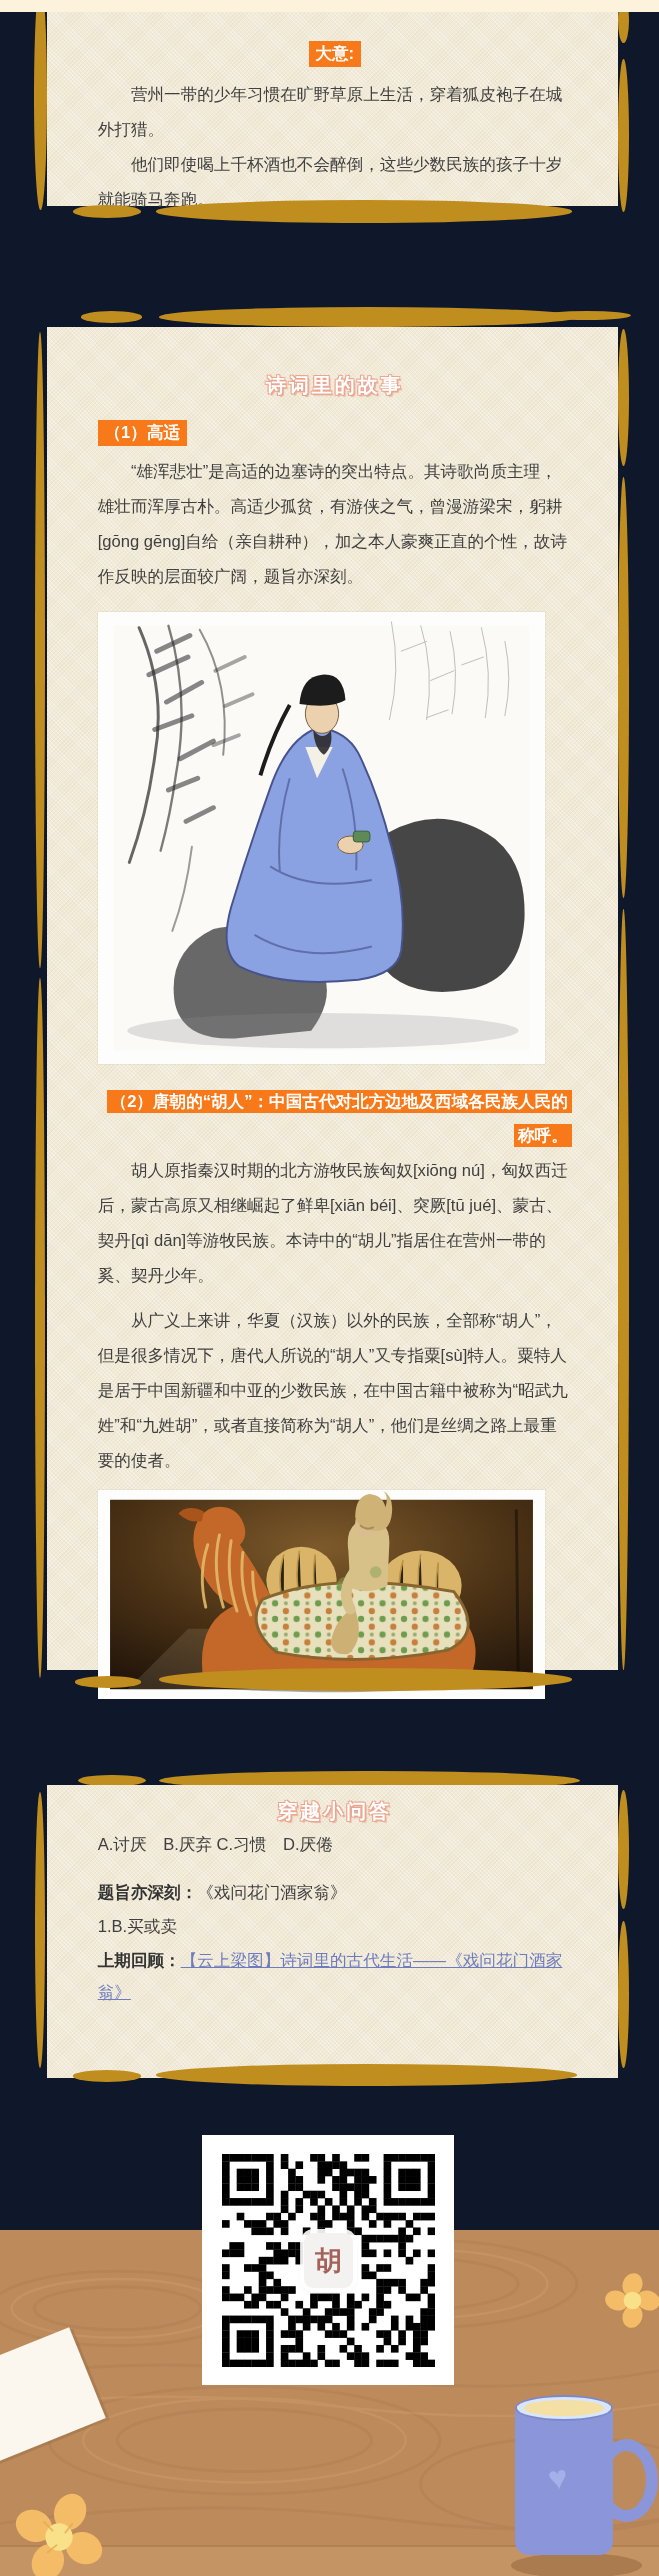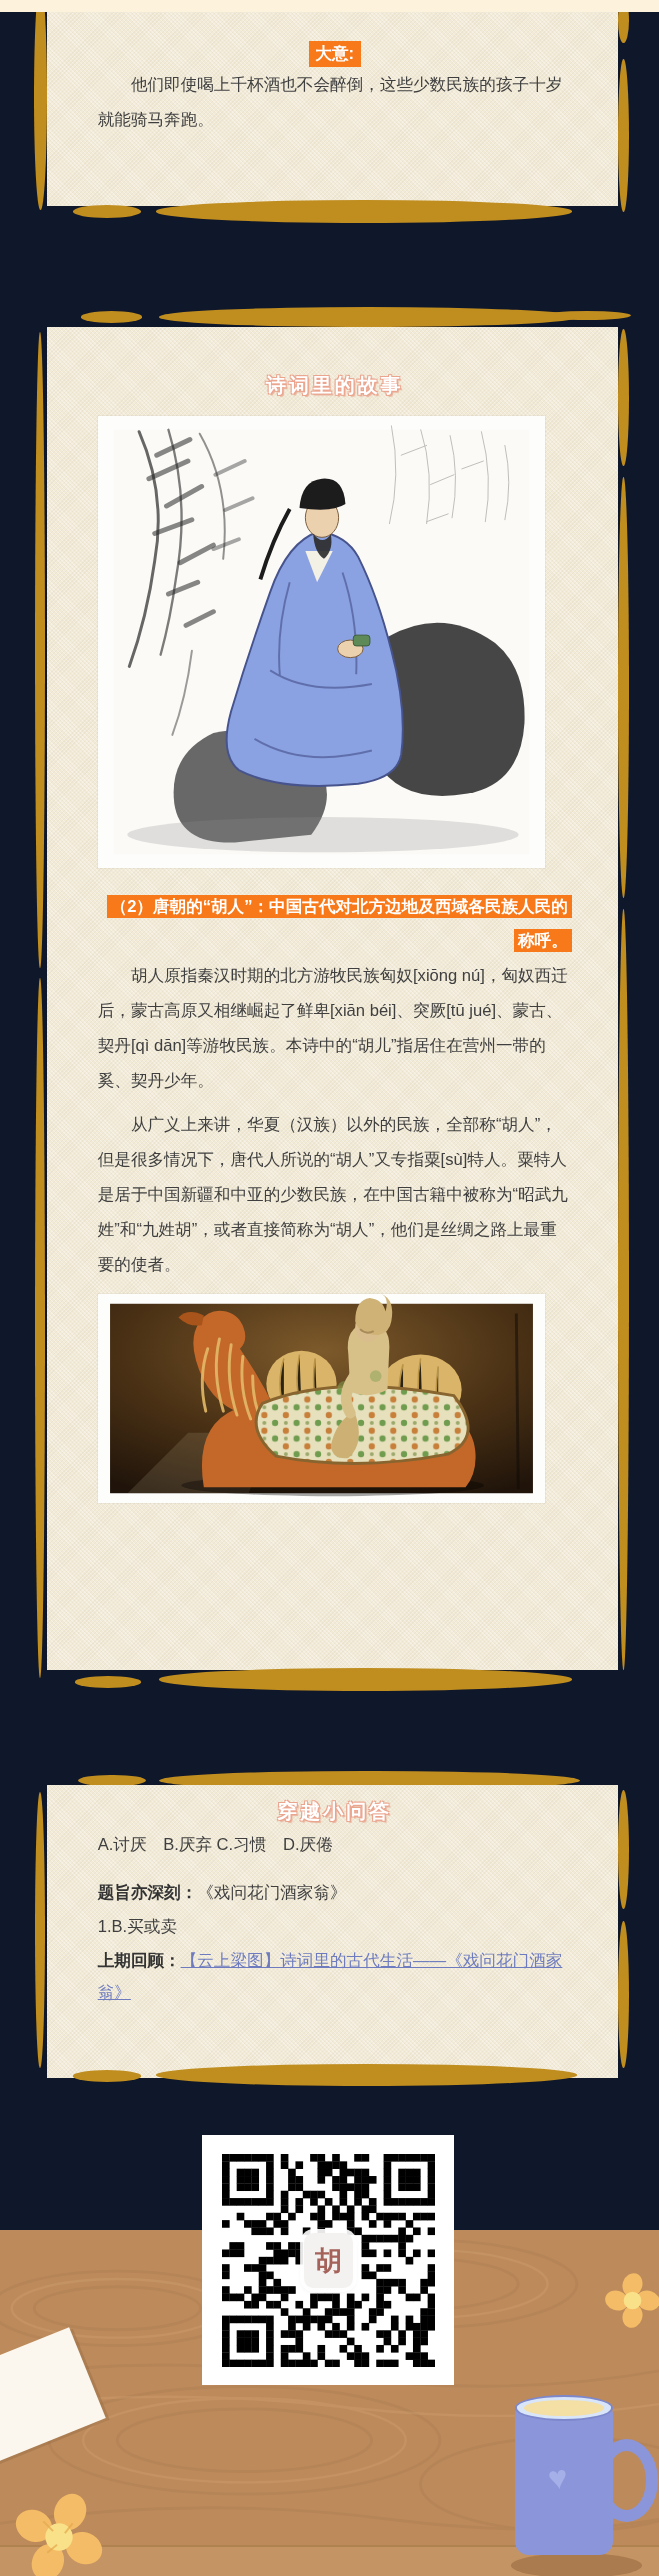--- a/index.html
+++ b/index.html
@@ -60,39 +60,44 @@
 
   <div class="card" style="top:0;height:225px;">
     <div class="vbar" style="left:0;top:-29px;height:227px;width:12.7px;"></div>
     <div class="vbar" style="left:584px;top:-13.7px;height:45px;"></div>
     <div class="vbar" style="left:584px;top:47px;height:153px;"></div>
     <div class="paper" style="top:0;height:194px;">
       <div class="content">
         <div class="center" style="padding-top:29px;">
           <span class="badge">大意:</span>
         </div>
+        <p class="para" style="margin-top:9.8px;">营州一带的少年习惯在旷野草原上生活，穿着狐皮袍子在城外打猎。</p>
         <p class="para">他们即使喝上千杯酒也不会醉倒，这些少数民族的孩子十岁就能骑马奔跑。</p>
       </div>
     </div>
     <div class="lens" style="left:39px;top:193px;width:68px;height:12.7px;"></div>
     <div class="lens" style="left:122px;top:188px;width:416px;height:22.5px;"></div>
   </div>
 
   <div class="card" style="top:293px;height:1399px;">
     <div class="lens" style="left:47px;top:5.9px;width:61px;height:11.7px;"></div>
     <div class="lens" style="left:125px;top:2px;width:419px;height:19.6px;"></div>
     <div class="lens" style="left:509px;top:5.9px;width:88px;height:8.8px;"></div>
     <div class="vbar" style="left:1px;top:27px;height:636px;width:9.8px;"></div>
     <div class="vbar" style="left:1px;top:673px;height:700px;width:9.8px;"></div>
     <div class="vbar" style="left:584px;top:23.5px;height:137px;"></div>
     <div class="vbar" style="left:584px;top:172px;height:421px;"></div>
     <div class="vbar" style="left:584px;top:604px;height:761px;"></div>
     <div class="paper" style="top:21.5px;height:1343px;">
       <div class="content">
         <div class="sec-title" style="padding-top:45px;">诗词里的故事</div>
+        <div style="margin-top:21.5px;">
+          <span class="badge">（1）高适</span>
+        </div>
+        <p class="para" style="margin-top:7.8px;">“雄浑悲壮”是高适的边塞诗的突出特点。其诗歌尚质主理，雄壮而浑厚古朴。高适少孤贫，有游侠之气，曾漫游梁宋，躬耕[gōng gēng]自给（亲自耕种），加之本人豪爽正直的个性，故诗作反映的层面较广阔，题旨亦深刻。</p>
 
         <div class="figure" style="margin-top:17.6px;width:447px;height:452px;padding:0;">
           <svg width="447" height="452" viewBox="0 0 457 462" xmlns="http://www.w3.org/2000/svg">
             <rect width="457" height="462" fill="#fdfdfc"></rect>
             <rect x="16" y="14" width="425" height="434" fill="#fbfaf7"></rect>
             <g stroke="#262626" fill="none" stroke-linecap="round">
               <path d="M42,16 q28,64 16,132 q-8,58 -26,108" stroke-width="3" opacity=".7"></path>
               <path d="M72,14 q22,72 8,150 q-6,44 -16,80" stroke-width="2.4" opacity=".6"></path>
               <path d="M104,18 q32,56 24,128" stroke-width="2" opacity=".5"></path>
               <path d="M60,40 l34,-16 M52,64 l40,-18 M70,92 l36,-20 M58,120 l38,-14 M84,150 l34,-18 M72,182 l30,-12 M90,214 l28,-14" stroke-width="5" opacity=".55"></path>

